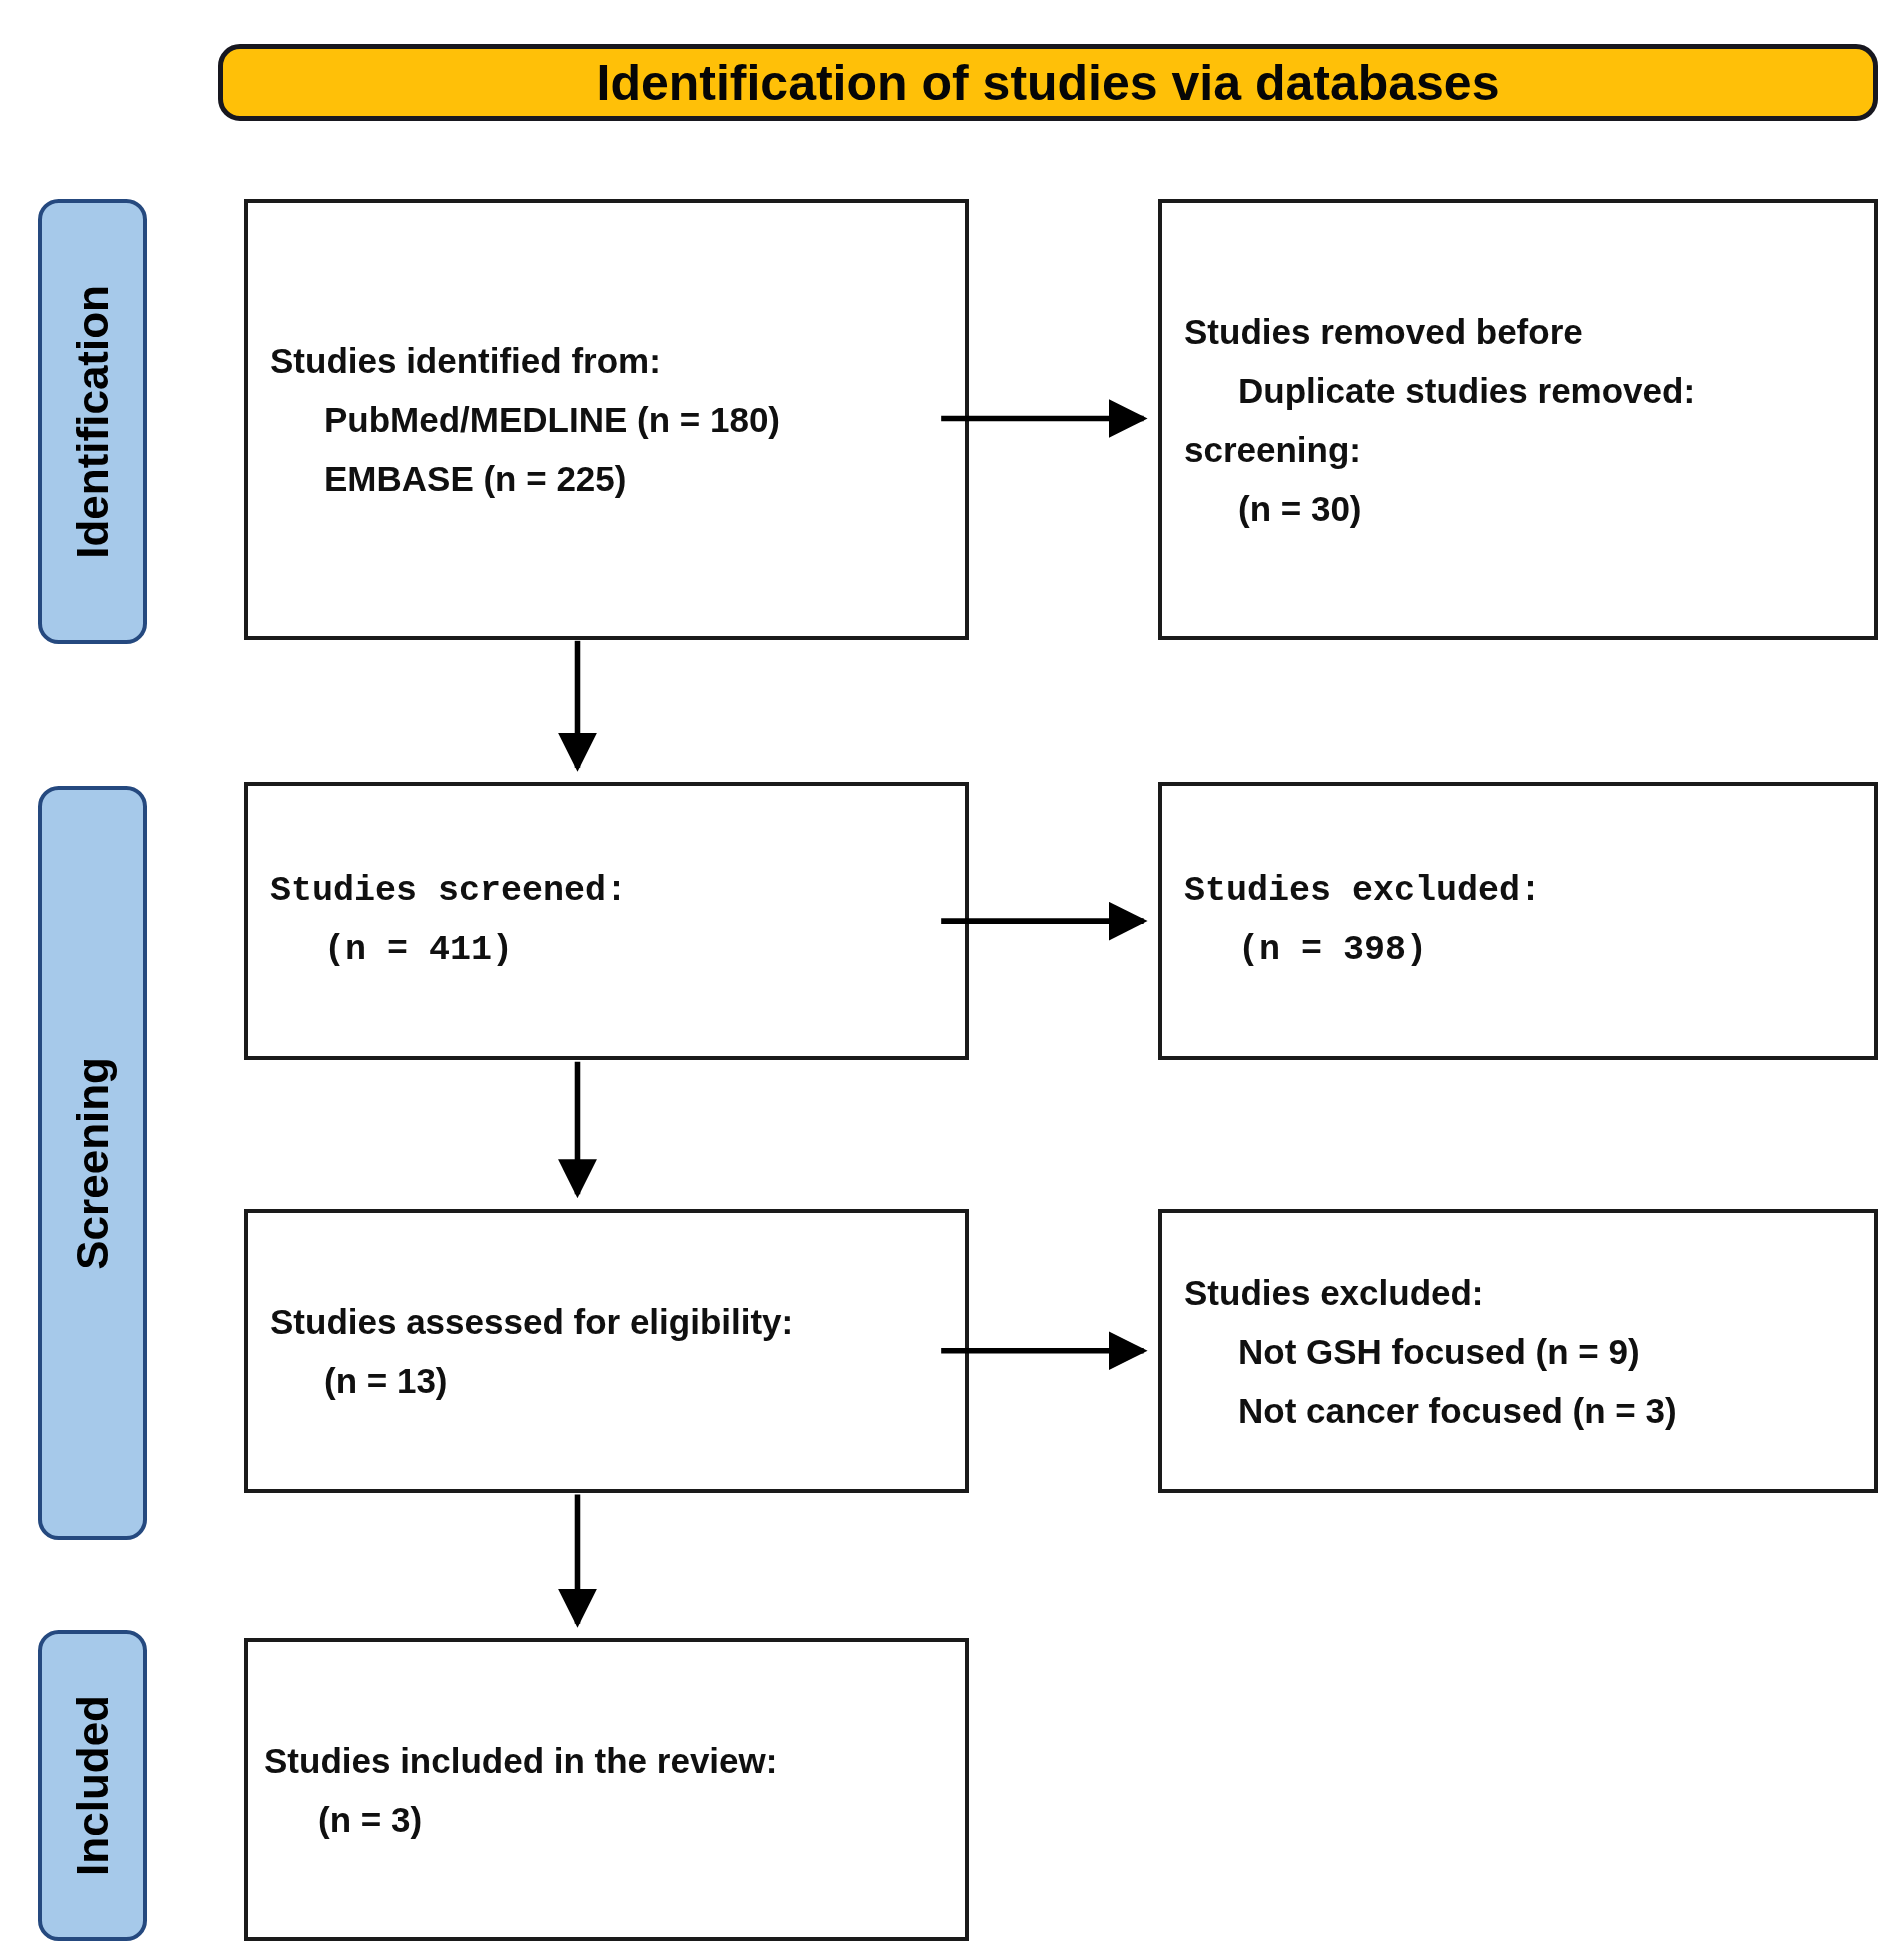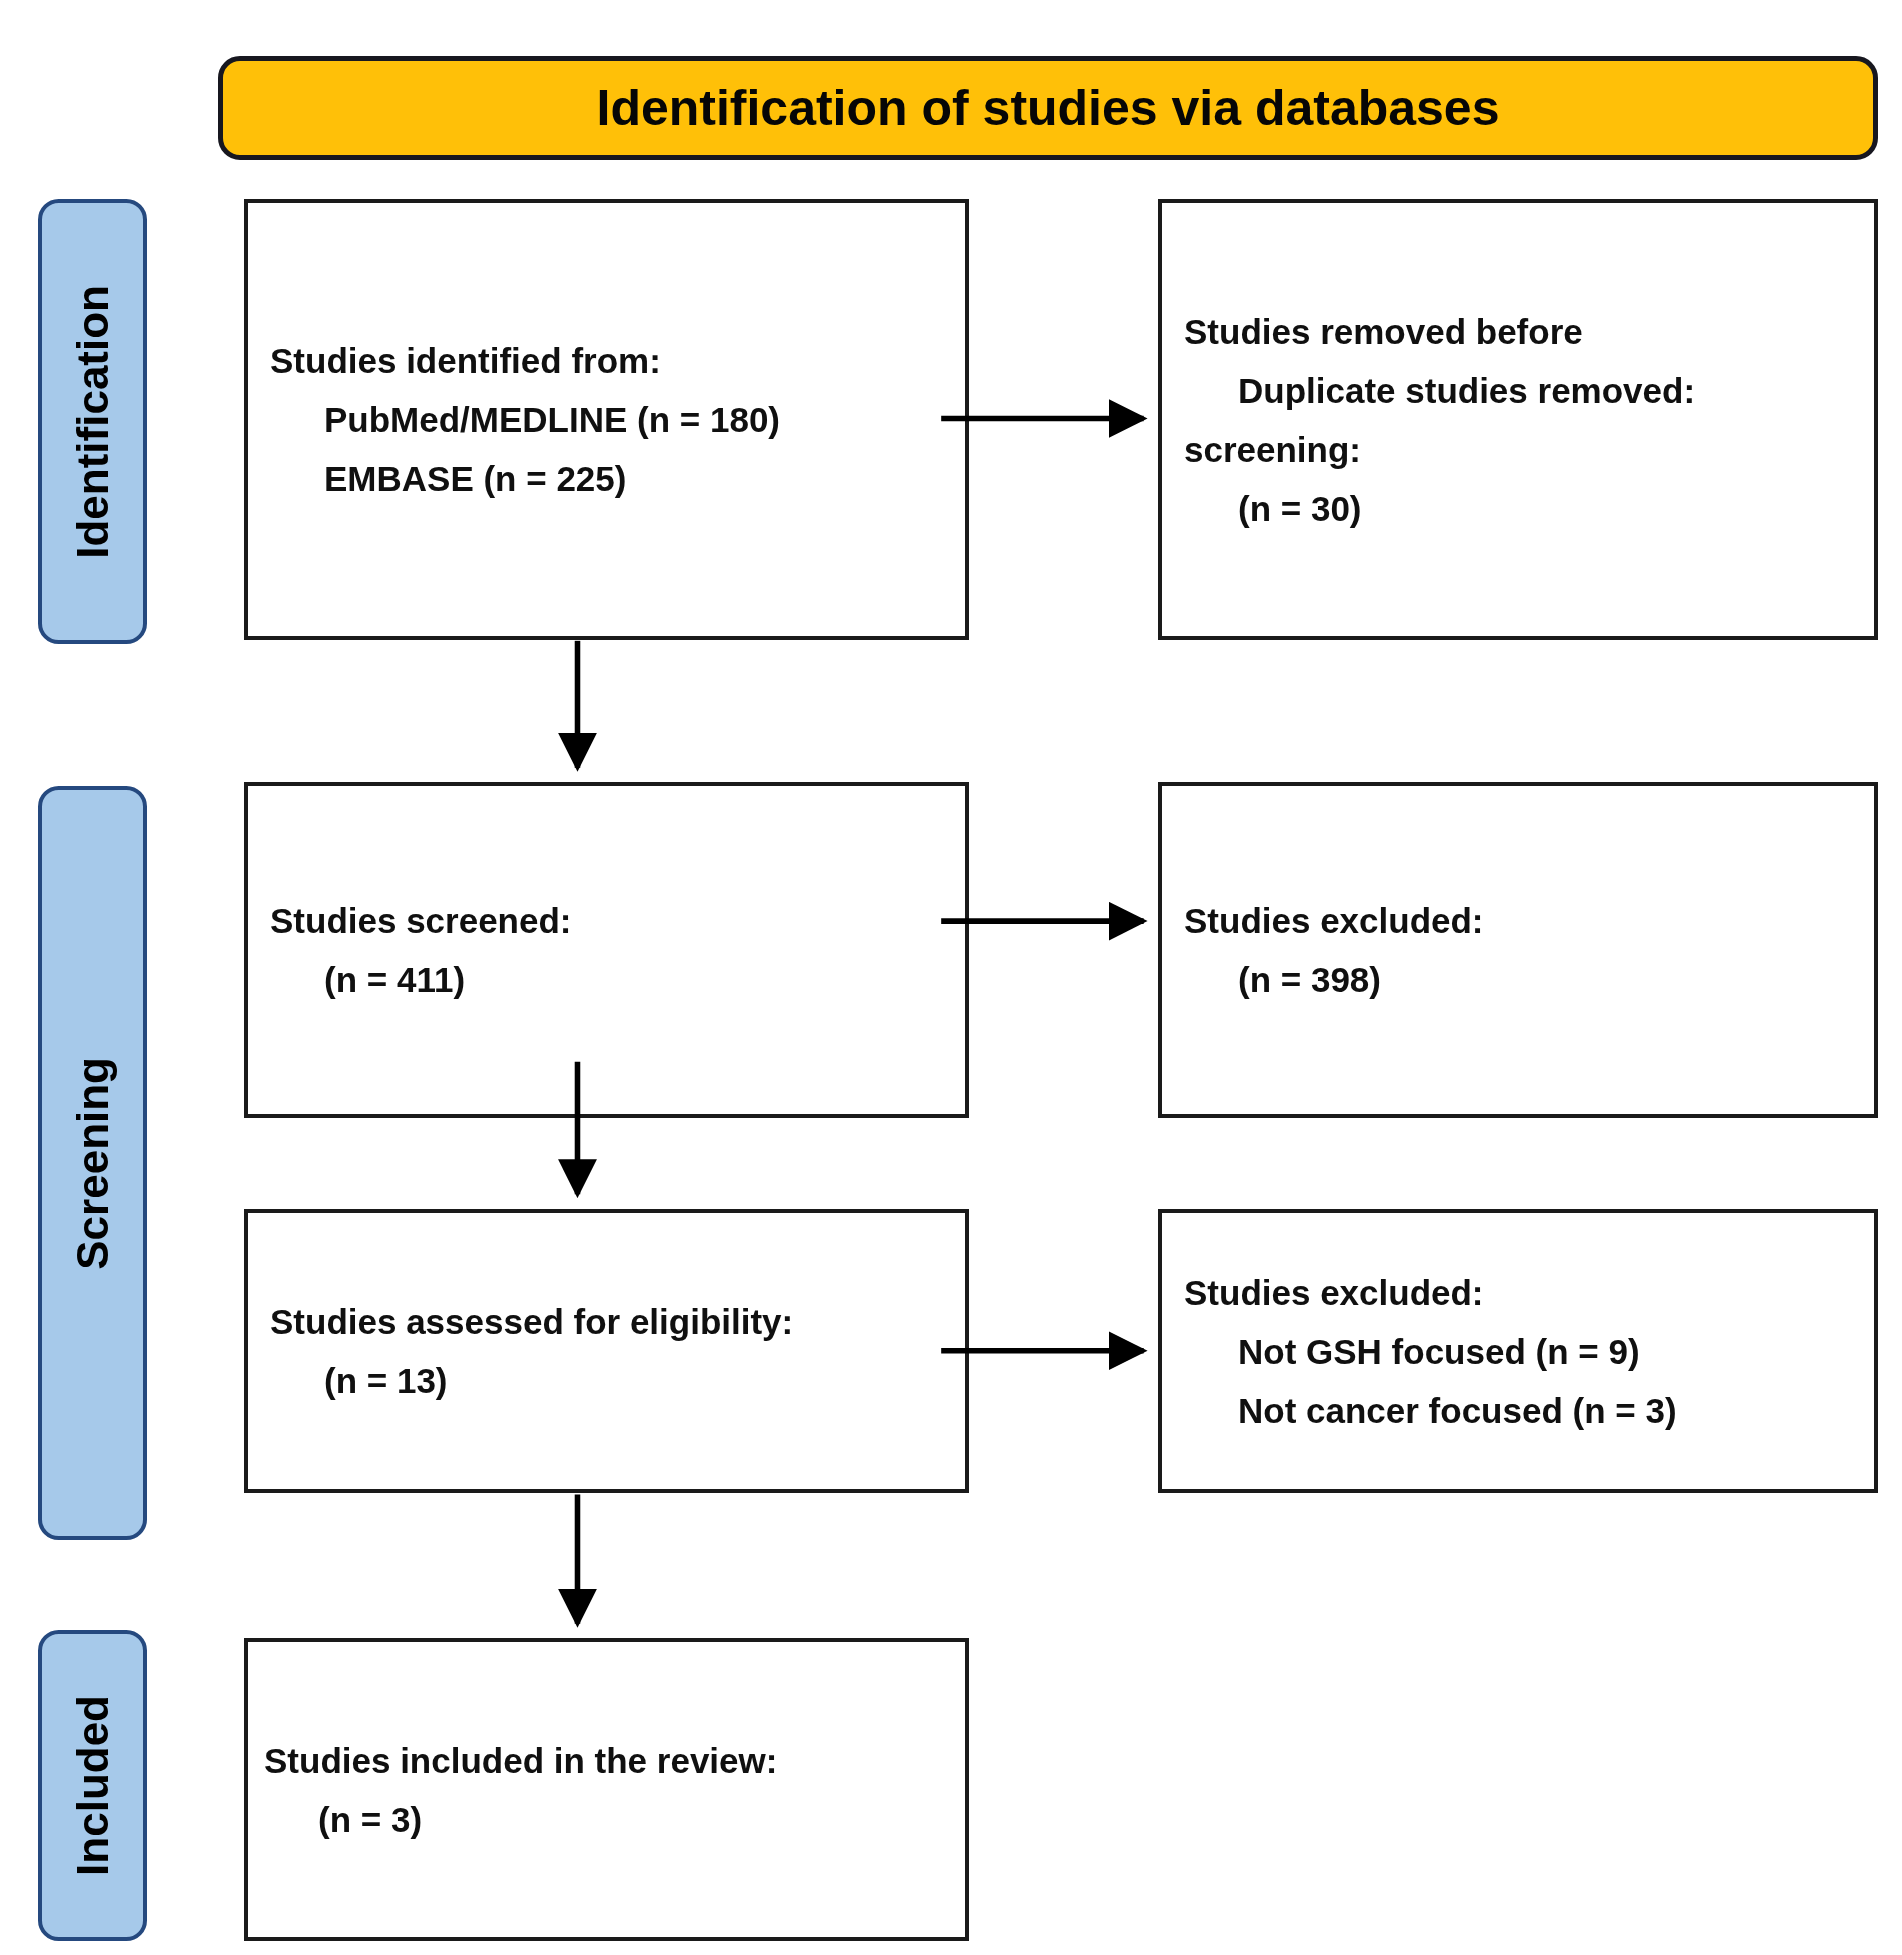--- a/index.html
+++ b/index.html
@@ -16,21 +16,21 @@
     position:relative;
     width:1903px;height:1955px;
     background:#ffffff;
     font-family:"Liberation Sans", sans-serif;
     color:var(--text);
     overflow:hidden;
   }
 
   
   .header{
-    position:absolute;left:218px;top:56px;width:1660px;height:104px;
+    position:absolute;left:218px;top:44px;width:1660px;height:77px;
     background:var(--header-fill);
     border:5.6px solid var(--header-border);
     border-radius:22px;
     display:flex;align-items:center;justify-content:center;
     box-sizing:border-box;
   }
   .header-title{
     font-size:50px;font-weight:bold;color:#060606;letter-spacing:0;
     white-space:nowrap;
   }
@@ -60,21 +60,21 @@
     background:#ffffff;
     border:4px solid var(--box-border);
     box-sizing:border-box;
     display:flex;flex-direction:column;justify-content:center;
     padding:8px 14.3px 8px 22px;
     font-size:35px;line-height:59px;font-weight:700;color:#101010;
   }
   .colA{left:214px;width:725px;margin-left:30px;}
   .colB{left:1158px;width:720px;}
   .row1{top:199px;height:441px;}
-  .row2{top:782px;height:336px;}
+  .row2{top:782px;height:278px;font-family:Liberation Mono, monospace;}
   .row3{top:1209px;height:284px;}
   .row4{top:1638px;height:303px;padding-left:16px;}
   .line{white-space:nowrap;}
   .indent{padding-left:54px;}
 
   
   .arrows{
     position:absolute;left:0;top:0;width:1903px;height:1955px;
     pointer-events:none;
   }

